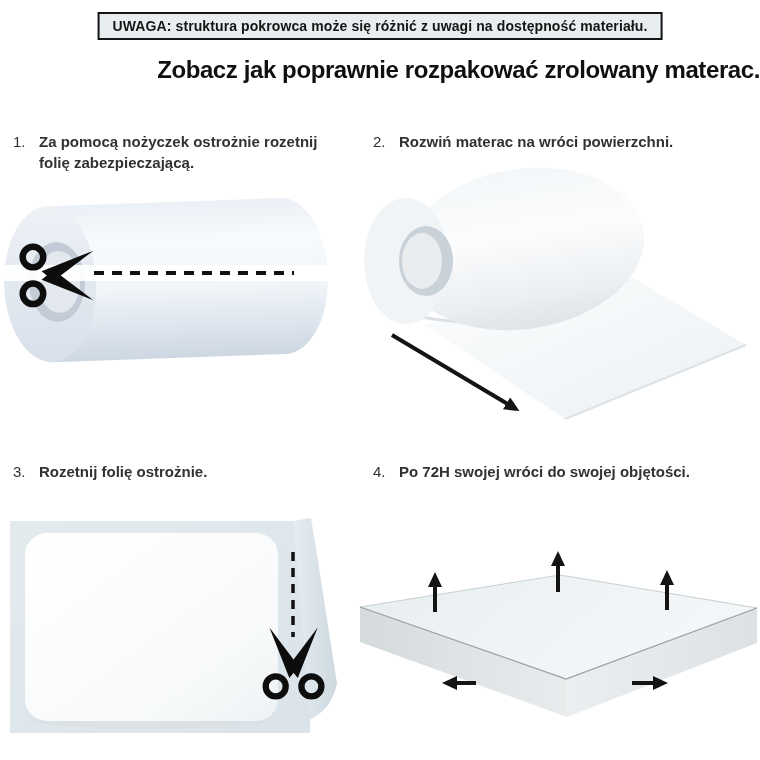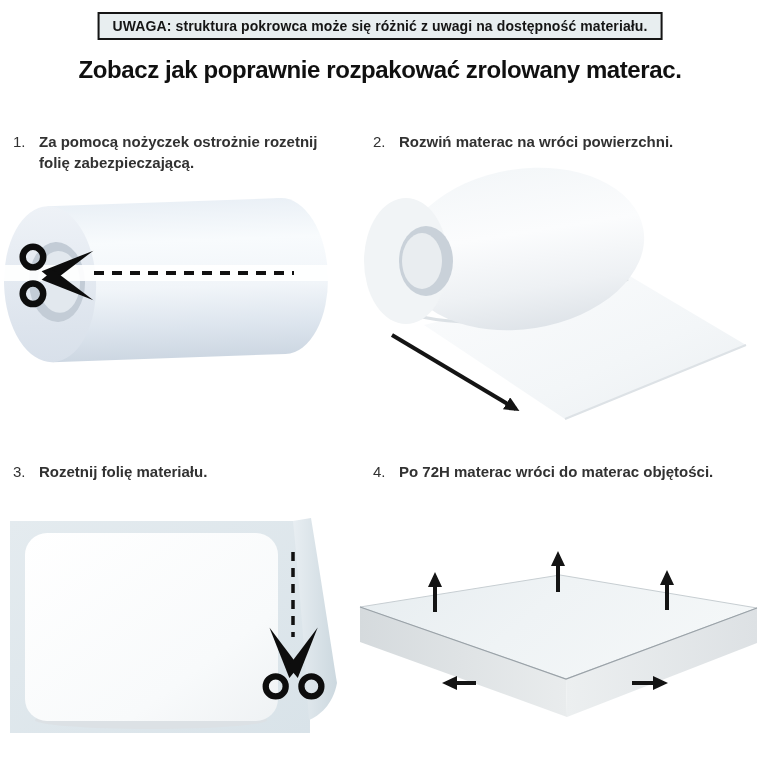--- a/index.html
+++ b/index.html
@@ -6,21 +6,21 @@
   body{width:760px;height:760px;position:relative;overflow:hidden;
        font-family:"Liberation Sans",sans-serif;color:#323232;}
   .page{position:absolute;inset:0;width:760px;height:760px;background:#ffffff;}
 
   .banner{position:absolute;top:12px;left:50%;transform:translateX(-50%);
           background:#e8eef0;border:2px solid #151515;padding:4px 13px;
           font-size:14px;font-weight:bold;color:#151515;white-space:nowrap;
           letter-spacing:.1px;}
 
   .heading{position:absolute;top:56px;left:0;width:760px;margin:0;
-           text-align:center;font-size:24px;font-weight:bold;color:#101010;
+           text-align:right;font-size:24px;font-weight:bold;color:#101010;
            letter-spacing:-.4px;}
 
   .caption{position:absolute;display:flex;font-size:15px;line-height:21px;color:#323232;}
   .caption .num{width:26px;flex:0 0 26px;}
   .caption .txt{flex:1;font-weight:bold;}
   #cap1{left:13px;top:131px;width:316px;}
   #cap2{left:373px;top:131px;width:384px;}
   #cap3{left:13px;top:461px;width:330px;}
   #cap4{left:373px;top:461px;width:384px;}
 
@@ -46,26 +46,26 @@
     <span class="txt">Za pomocą nożyczek ostrożnie rozetnij folię zabezpieczającą.</span>
   </div>
 
   <div class="caption" id="cap2">
     <span class="num">2.</span>
     <span class="txt">Rozwiń materac na wróci powierzchni.</span>
   </div>
 
   <div class="caption" id="cap3">
     <span class="num">3.</span>
-    <span class="txt">Rozetnij folię materiału.</span>
+    <span class="txt">Rozetnij folię ostrożnie.</span>
   </div>
 
   <div class="caption" id="cap4">
     <span class="num">4.</span>
-    <span class="txt">Po 72H materac wróci do materac objętości.</span>
+    <span class="txt">Po 72H swojej wróci do swojej objętości.</span>
   </div>
 
   <svg class="illus" id="illus1" width="340" height="205" viewBox="0 0 340 205">
     <defs>
       <linearGradient id="g1body" x1="0" y1="0" x2="0" y2="1">
         <stop offset="0" stop-color="#eaf0f6"></stop>
           <stop offset="0.25" stop-color="#f8fbfd"></stop>
         <stop offset="0.55" stop-color="#f1f5f9"></stop>
           <stop offset="0.8" stop-color="#dde5ee"></stop>
         <stop offset="1" stop-color="#cdd7e2"></stop>

